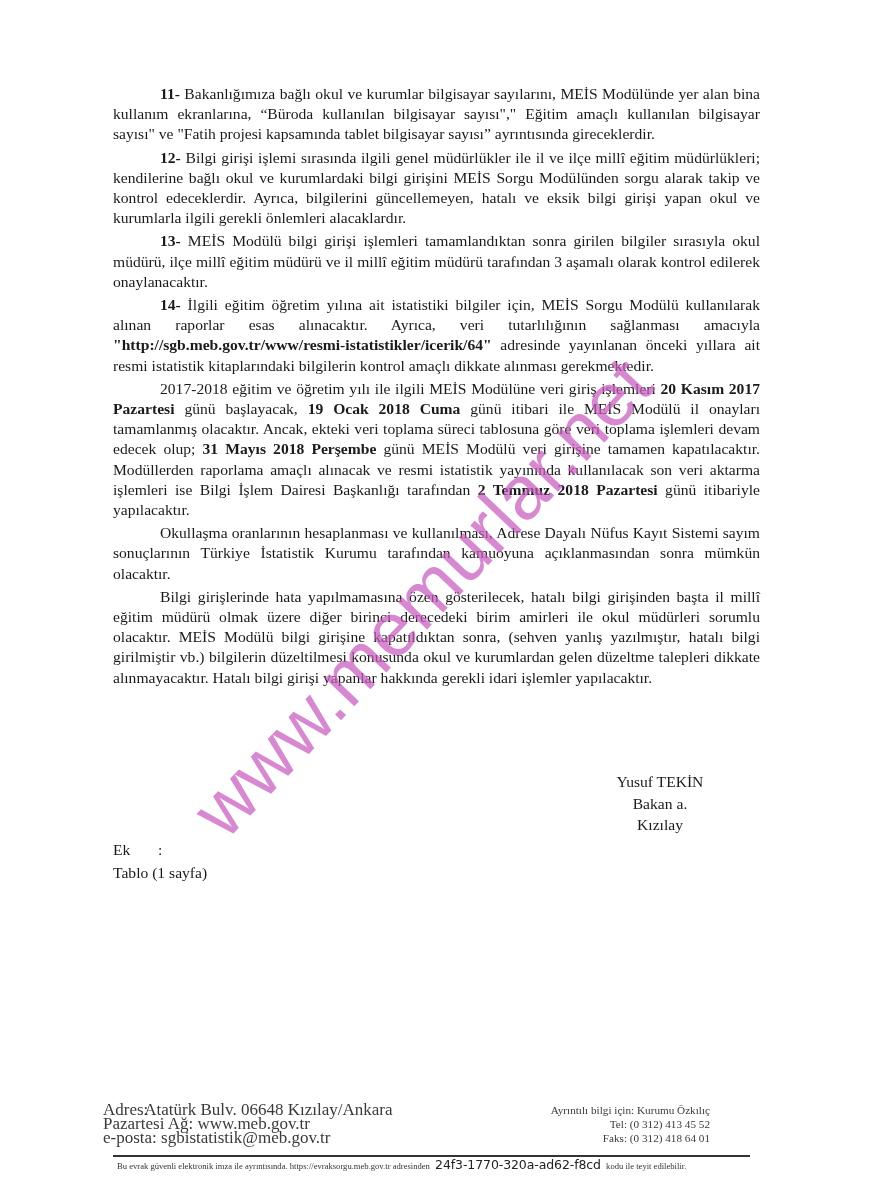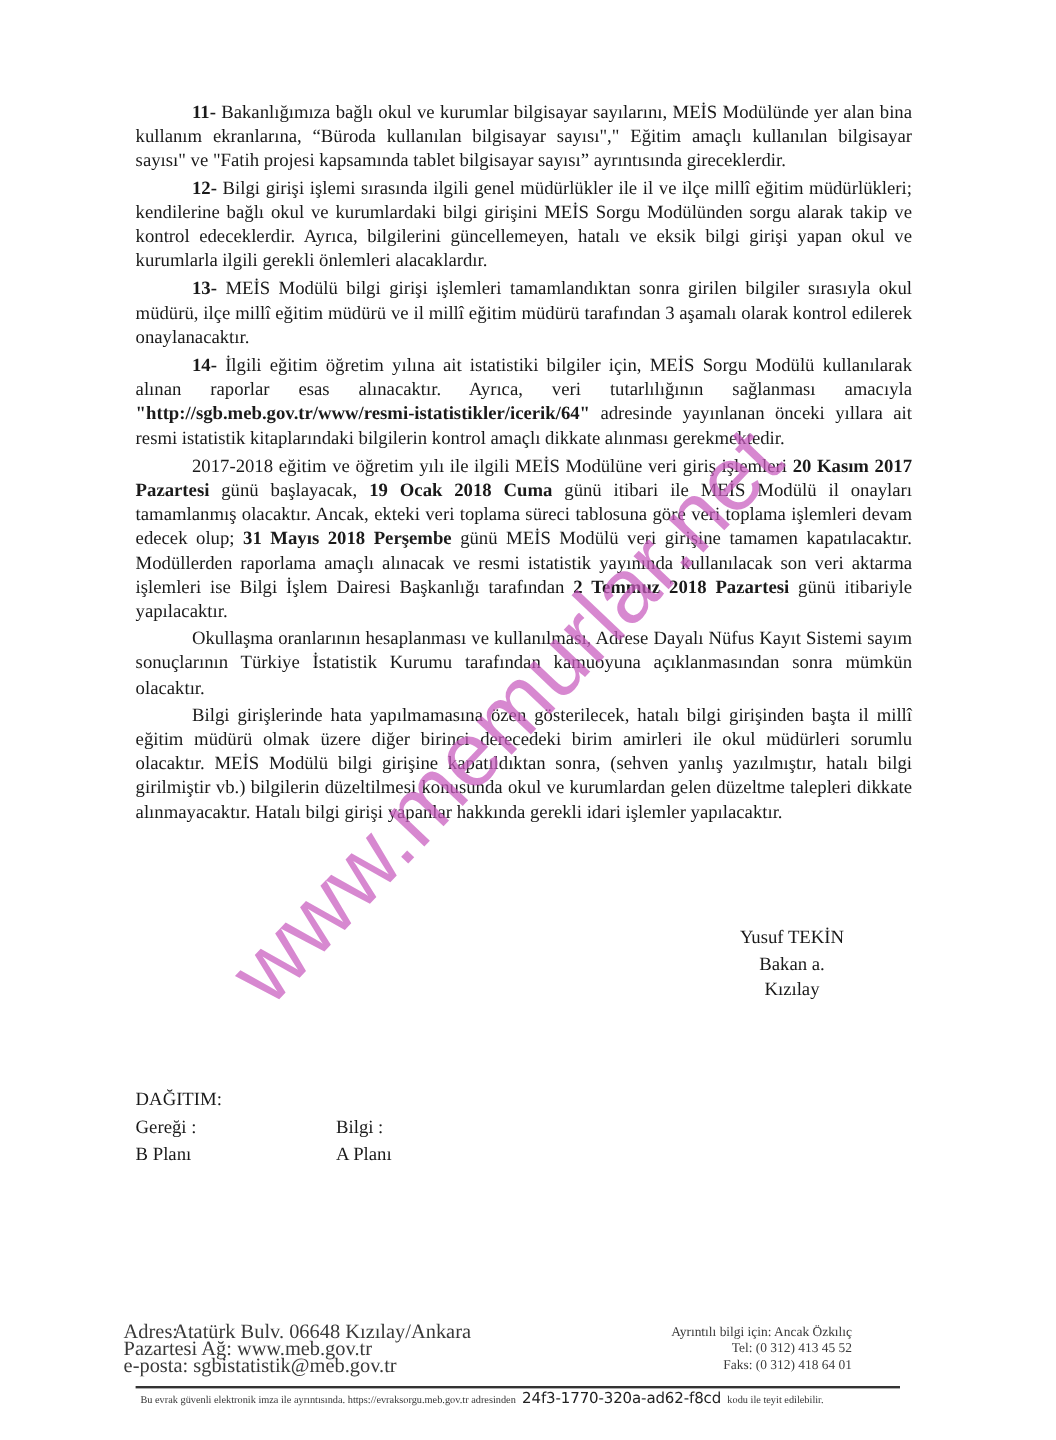--- a/index.html
+++ b/index.html
@@ -156,39 +156,37 @@
     <p class="para"><span>Bilgi girişlerinde hata yapılmamasına özen gösterilecek, hatalı bilgi girişinden başta il millî eğitim müdürü olmak üzere diğer birinci derecedeki birim amirleri ile okul müdürleri sorumlu olacaktır. MEİS Modülü bilgi girişine kapatıldıktan sonra, (sehven yanlış yazılmıştır, hatalı bilgi girilmiştir vb.) bilgilerin düzeltilmesi konusunda okul ve kurumlardan gelen düzeltme talepleri dikkate alınmayacaktır. Hatalı bilgi girişi yapanlar hakkında gerekli idari işlemler yapılacaktır.</span></p>
 
   </div>
 
   <div class="signature">
     <span class="sig-name">Yusuf  TEKİN</span>
     <span class="sig-line">Bakan a.</span>
     <span class="sig-line">Kızılay</span>
   </div>
 
+  <div class="attachments">
+    <div class="ek-row">
+      <span class="ek-label">Ek</span>
+      <span>:</span>
+    </div>
+    <div>Tablo (1 sayfa)</div>
+  </div>
 
-  <div class="distribution">
-    <div>DAĞITIM:</div>
-    <div class="dist-grid">
-      <span>Gereği :</span>
-      <span>Bilgi :</span>
-      <span>B Planı</span>
-      <span>A Planı</span>
-    </div>
-  </div>
 
   <div class="footer-left">
     <div><span class="addr-label">Adres:</span> <span>Atatürk Bulv. 06648 Kızılay/Ankara</span></div>
     <div>Pazartesi Ağ: www.meb.gov.tr</div>
     <div>e-posta: sgbistatistik@meb.gov.tr</div>
   </div>
 
   <div class="footer-right">
-    <div>Ayrıntılı bilgi için: Ancak Özkılıç</div>
+    <div>Ayrıntılı bilgi için: Kurumu Özkılıç</div>
     <div>Tel: (0 312) 413 45 52</div>
     <div>Faks: (0 312) 418 64 01</div>
   </div>
 
   <div class="footer-rule"></div>
 
   <div class="footer-note">
     <span>Bu evrak güvenli elektronik imza ile ayrıntısında. https://evraksorgu.meb.gov.tr adresinden</span>
     <span class="verify-code">24f3-1770-320a-ad62-f8cd</span>
     <span>kodu ile teyit edilebilir.</span>

